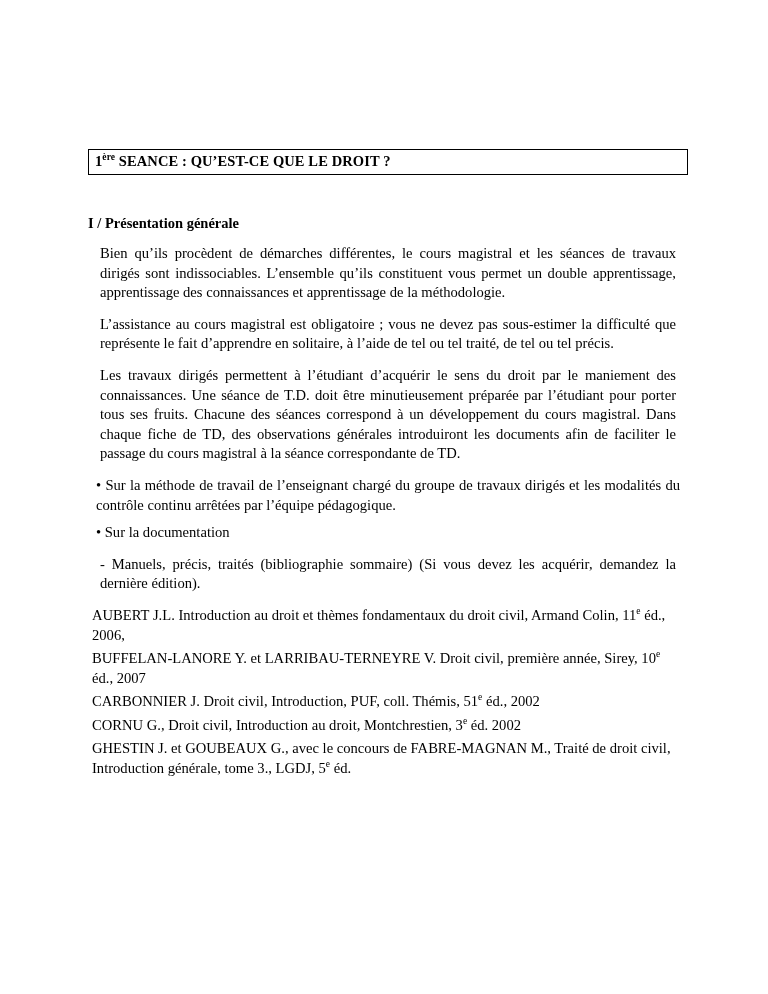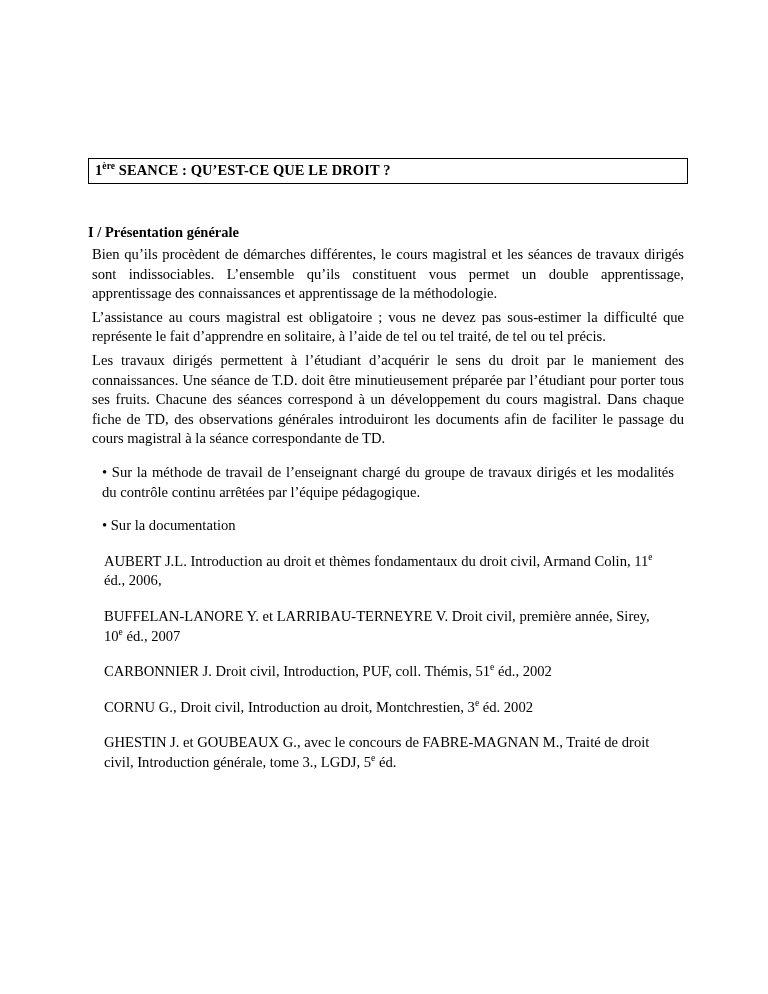--- a/index.html
+++ b/index.html
@@ -21,21 +21,21 @@
     left: 0;
     top: 0;
     width: 768px;
     height: 994px;
     background: #ffffff;
     box-sizing: border-box;
   }
   .content {
     position: absolute;
     left: 88px;
-    top: 13px;
+    top: 4px;
     width: 600px;
   }
   .title-box {
     margin-top: 145px;
     border: 1px solid #000000;
     box-sizing: border-box;
     height: 26px;
     padding: 3px 0 0 6px;
     font-size: 14.5px;
     font-weight: bold;
@@ -46,37 +46,37 @@
     font-size: 9.5px;
     vertical-align: super;
     line-height: 0;
   }
   .section-heading {
     margin-top: 40px;
     font-size: 14.5px;
     font-weight: bold;
   }
   p.body-par {
-    margin: 4px;
+    margin: 12px;
     font-size: 14.6px;
     line-height: 19.6px;
     text-align: justify;
   }
   .gap-lg { margin-top: 36px; }
   .gap-md { margin-top: 20px; }
   .gap-xl { margin-top: 40px; }
   .gap-xxl { margin-top: 48px; }
   .bullet-par {
-    margin: 14px;
+    margin: 8px;
     font-size: 14.6px;
     line-height: 19.6px;
     text-align: justify;
   }
   .ref-par {
-    margin: 16px;
+    margin: 4px;
     font-size: 14.6px;
     line-height: 19.6px;
     text-align: left;
   }
   .ref-par sup {
     font-size: 9.5px;
     vertical-align: super;
     line-height: 0;
   }
 </style>
@@ -92,20 +92,21 @@
 
     <div class="section-heading">I / Présentation générale</div>
 
     <p class="body-par gap-lg">Bien qu’ils procèdent de démarches différentes, le cours magistral et les séances de travaux dirigés sont indissociables. L’ensemble qu’ils constituent vous permet un double apprentissage, apprentissage des connaissances et apprentissage de la méthodologie.</p>
     <p class="body-par gap-md">L’assistance au cours magistral est obligatoire ; vous ne devez pas sous-estimer la difficulté que représente le fait d’apprendre en solitaire, à l’aide de tel ou tel traité, de tel ou tel précis.</p>
     <p class="body-par gap-md">Les travaux dirigés permettent à l’étudiant d’acquérir le sens du droit par le maniement des connaissances. Une séance de T.D. doit être minutieusement préparée par l’étudiant pour porter tous ses fruits. Chacune des séances correspond à un développement du cours magistral. Dans chaque fiche de TD, des observations générales introduiront les documents afin de faciliter le passage du cours magistral à la séance correspondante de TD.</p>
 
     <p class="bullet-par gap-xl">• Sur la méthode de travail de l’enseignant chargé du groupe de travaux dirigés et les modalités du contrôle continu arrêtées par l’équipe pédagogique.</p>
     <p class="bullet-par gap-xl">• Sur la documentation</p>
 
+    <p class="body-par gap-md">- Manuels, précis, traités (bibliographie sommaire) (Si vous devez les acquérir, demandez la dernière édition).</p>
 
     <p class="ref-par gap-xxl">
       <span>AUBERT J.L. Introduction au droit et thèmes fondamentaux du droit civil, Armand Colin, 11</span><sup>e</sup><span> éd., 2006,</span>
     </p>
 
     <p class="ref-par gap-md">
       <span>BUFFELAN-LANORE Y. et LARRIBAU-TERNEYRE V. Droit civil, première année, Sirey, 10</span><sup>e</sup><span> éd., 2007</span>
     </p>
 
     <p class="ref-par gap-md">

